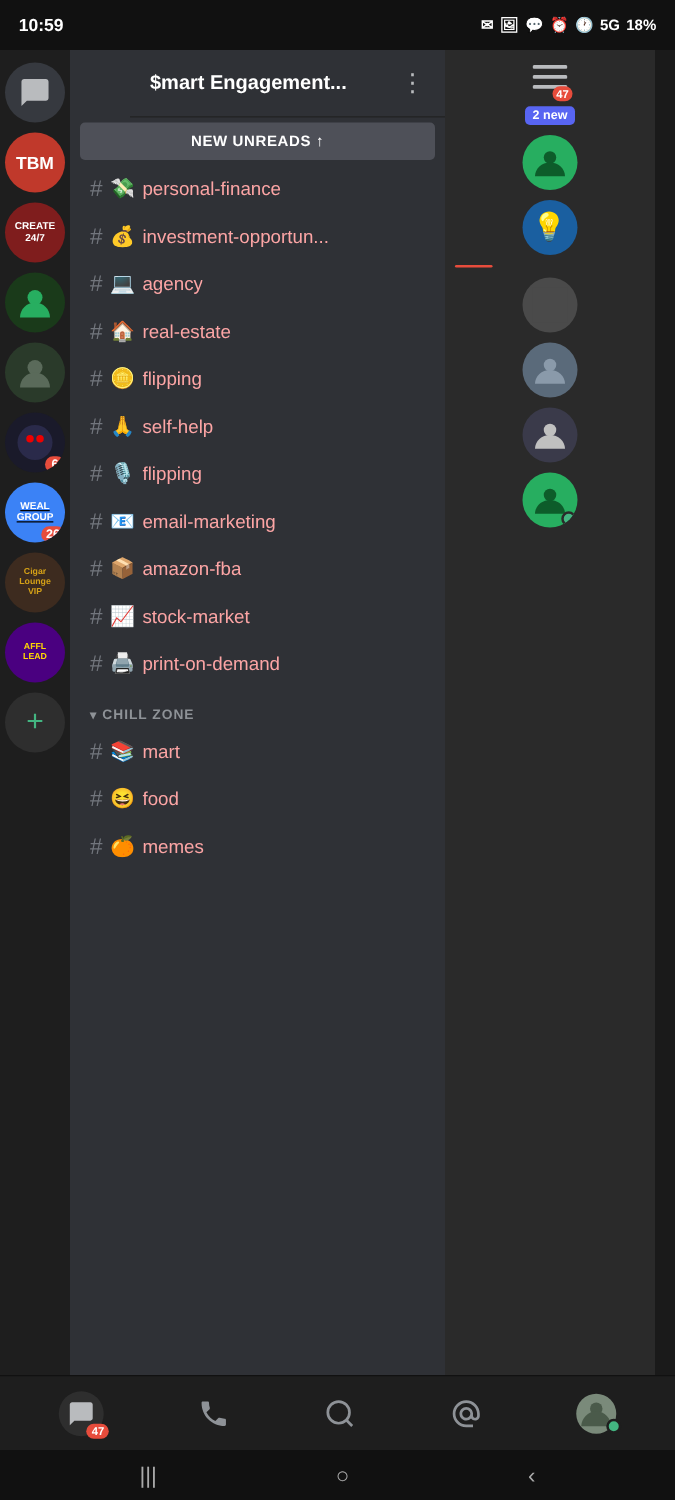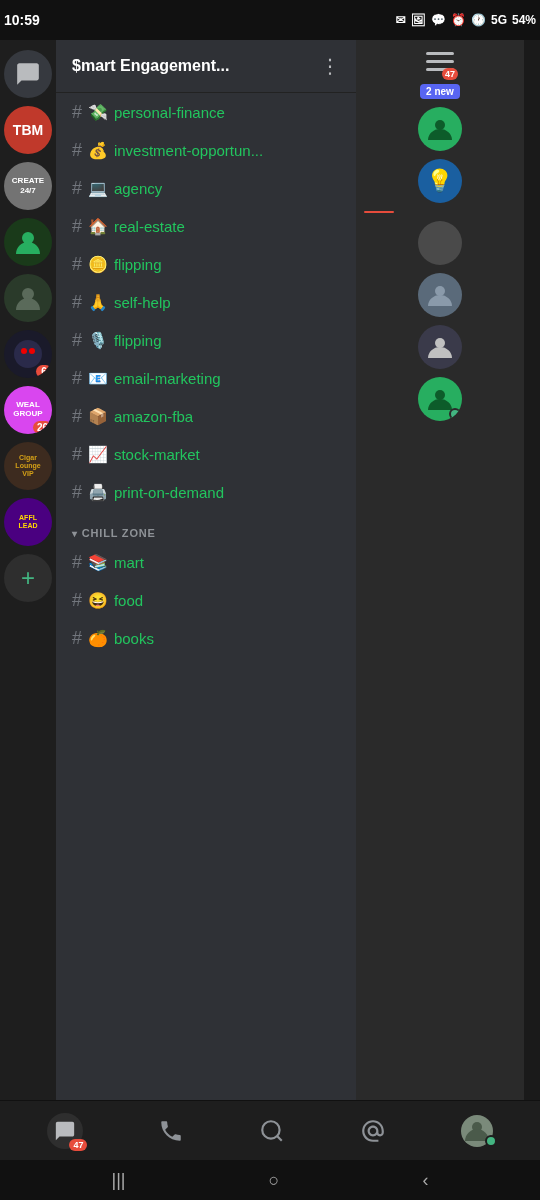--- a/index.html
+++ b/index.html
@@ -13,21 +13,21 @@
       position: relative;
     }
 
     
     .status-bar {
       height: 40px;
       background: #111;
       display: flex;
       align-items: center;
       justify-content: space-between;
-      padding: 0 4px;
+      padding: 0 15px;
       color: #fff;
       font-size: 14px;
       font-weight: 600;
     }
     .status-left { display: flex; align-items: center; gap: 6px; }
     .status-right { display: flex; align-items: center; gap: 5px; font-size: 12px; }
 
     
     .main-layout {
       display: flex;
@@ -113,20 +113,21 @@
       overflow: hidden;
     }
 
     .channel-header {
       padding: 14px 16px;
       display: flex;
       align-items: center;
       justify-content: space-between;
       border-bottom: 1px solid #222;
       background: #2f3136;
+      margin-left: 48px;
     }
 
     .channel-header-title {
       color: #fff;
       font-weight: 700;
       font-size: 16px;
     }
 
     .more-icon {
       color: #b9bbbe;
@@ -174,21 +175,21 @@
       flex-shrink: 0;
       line-height: 1;
     }
 
     .channel-emoji {
       font-size: 16px;
       flex-shrink: 0;
     }
 
     .channel-name {
-      color: #22c55e;
+      color: #fca5a5;
       font-size: 15px;
       white-space: nowrap;
       overflow: hidden;
       text-overflow: ellipsis;
     }
 
     .category-header {
       display: flex;
       align-items: center;
       padding: 16px 16px 4px 16px;
@@ -321,39 +322,39 @@
   <div class="status-left">
     <span>10:59</span>
   </div>
   <div class="status-right">
     <span>✉</span>
     <span>🖼</span>
     <span>💬</span>
     <span>⏰</span>
     <span>🕐</span>
     <span>5G</span>
-    <span>54%</span>
+    <span>18%</span>
   </div>
 </div>
 
 <div class="main-layout">
 
   <div class="server-sidebar">
 
     <div class="server-icon" style="background:#36393f;">
       <svg width="26" height="26" viewBox="0 0 24 24" fill="#b9bbbe">
         <path d="M20 2H4c-1.1 0-2 .9-2 2v18l4-4h14c1.1 0 2-.9 2-2V4c0-1.1-.9-2-2-2z"></path>
       </svg>
     </div>
 
     <div class="server-icon server-icon-tbm">
       <span>TBM</span>
     </div>
 
-    <div class="server-icon server-icon-create" style="background:#737373;">
+    <div class="server-icon server-icon-create" style="background:#7f1d1d;">
       <span style="line-height:1.2;font-size:8px;text-align:center;">CREATE<br>24/7</span>
     </div>
 
     <div class="server-icon" style="background:#1a3a1a;">
       <svg class="green-silhouette" viewBox="0 0 32 32" fill="#27ae60">
         <circle cx="16" cy="12" r="6"></circle>
         <path d="M4 28c0-6.627 5.373-12 12-12s12 5.373 12 12"></path>
       </svg>
     </div>
 
@@ -366,21 +367,21 @@
 
     <div class="server-icon" style="background:#1a1a2a;">
       <svg width="32" height="32" viewBox="0 0 32 32">
         <circle cx="16" cy="16" r="14" fill="#2a2a4a"></circle>
         <circle cx="12" cy="13" r="3" fill="#ee0000"></circle>
         <circle cx="20" cy="13" r="3" fill="#ee0000"></circle>
       </svg>
       <div class="badge">6</div>
     </div>
 
-    <div class="server-icon" style="background:#d946ef;">
+    <div class="server-icon" style="background:#3b82f6;text-decoration:underline;">
       <span style="font-size:8px;color:#fff;font-weight:700;text-align:center;line-height:1.1;">WEAL<br>GROUP</span>
       <div class="badge">26</div>
     </div>
 
     <div class="server-icon" style="background:#3d2b1f;">
       <span style="font-size:7px;color:#d4a017;font-weight:700;text-align:center;line-height:1.1;">Cigar<br>Lounge<br>VIP</span>
     </div>
 
     <div class="server-icon" style="background:#4a0080;">
       <span style="font-size:7px;color:#ffd700;font-weight:700;text-align:center;line-height:1.1;">AFFL<br>LEAD</span>
@@ -392,20 +393,21 @@
 
   </div>
 
   <div class="channel-list">
 
     <div class="channel-header">
       <span class="channel-header-title">$mart Engagement...</span>
       <span class="more-icon">⋮</span>
     </div>
 
+    <div class="new-unreads-btn">NEW UNREADS ↑</div>
 
     <div class="channels-scroll">
 
       <div class="channel-item">
         <span class="channel-hash">#</span>
         <span class="channel-emoji">💸</span>
         <span class="channel-name">personal-finance</span>
       </div>
 
       <div class="channel-item">
@@ -481,21 +483,21 @@
 
       <div class="channel-item">
         <span class="channel-hash">#</span>
         <span class="channel-emoji">😆</span>
         <span class="channel-name">food</span>
       </div>
 
       <div class="channel-item">
         <span class="channel-hash">#</span>
         <span class="channel-emoji">🍊</span>
-        <span class="channel-name">books</span>
+        <span class="channel-name">memes</span>
       </div>
 
     </div>
   </div>
 
   <div class="right-sidebar">
 
     <div style="position:relative; cursor:pointer; margin-top:4px;">
       <svg width="28" height="20" viewBox="0 0 28 20" fill="#b9bbbe">
         <rect y="0" width="28" height="3" rx="1.5"></rect>

